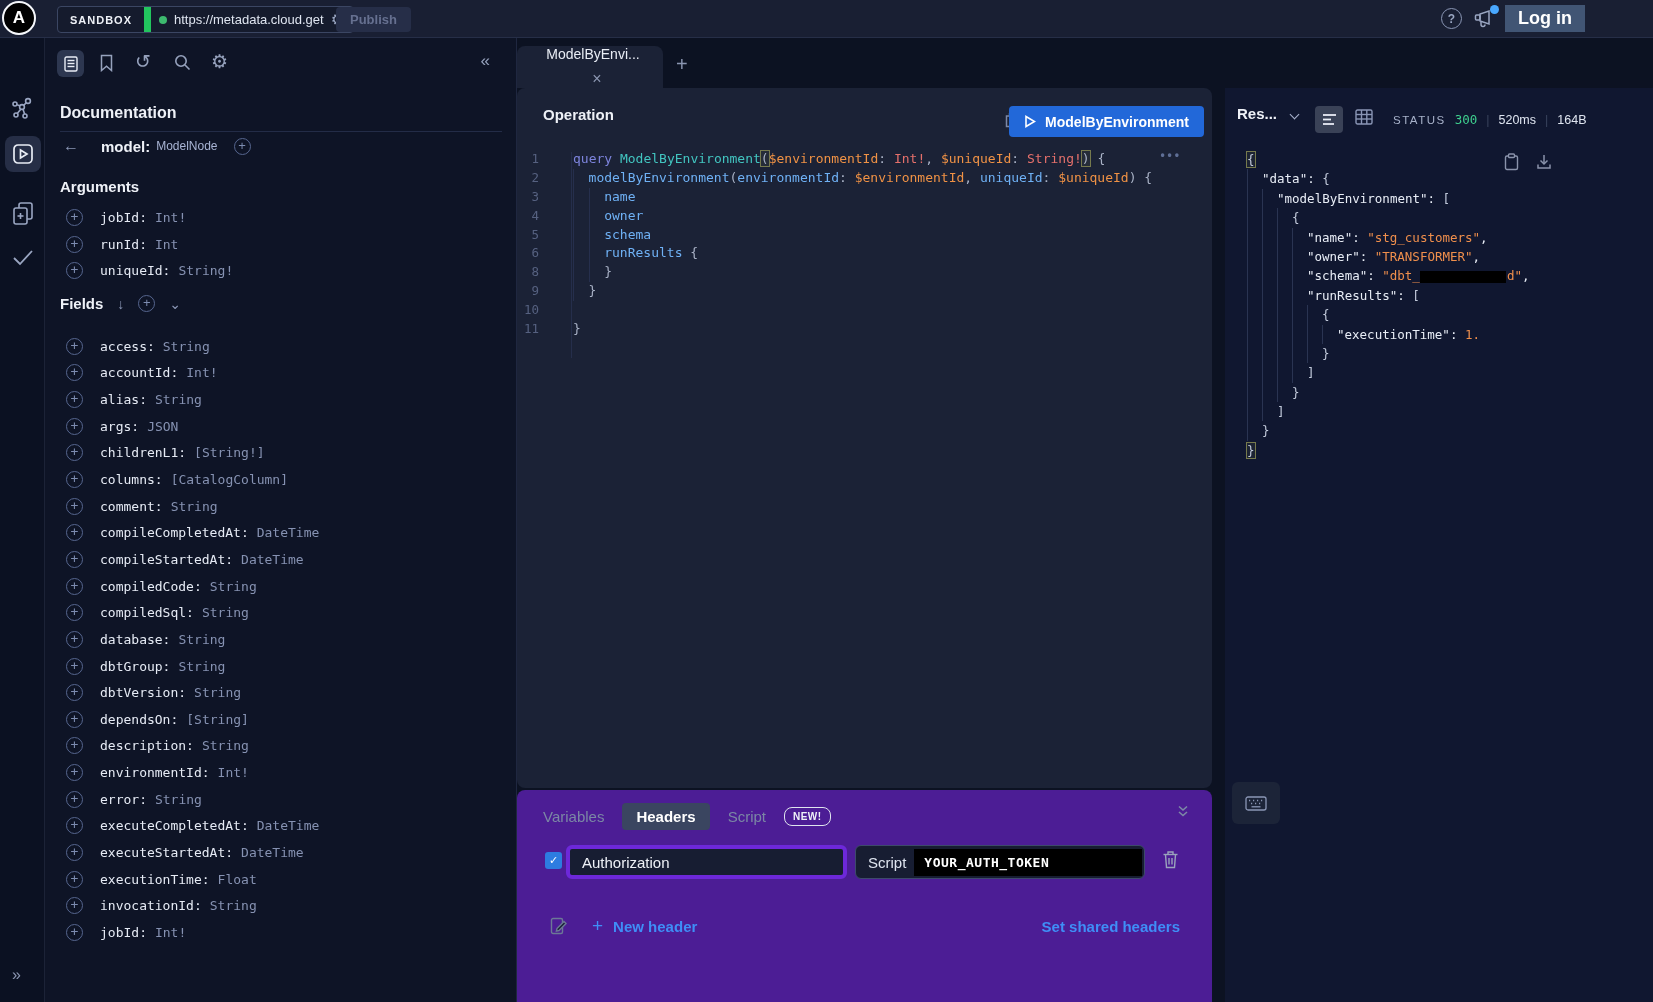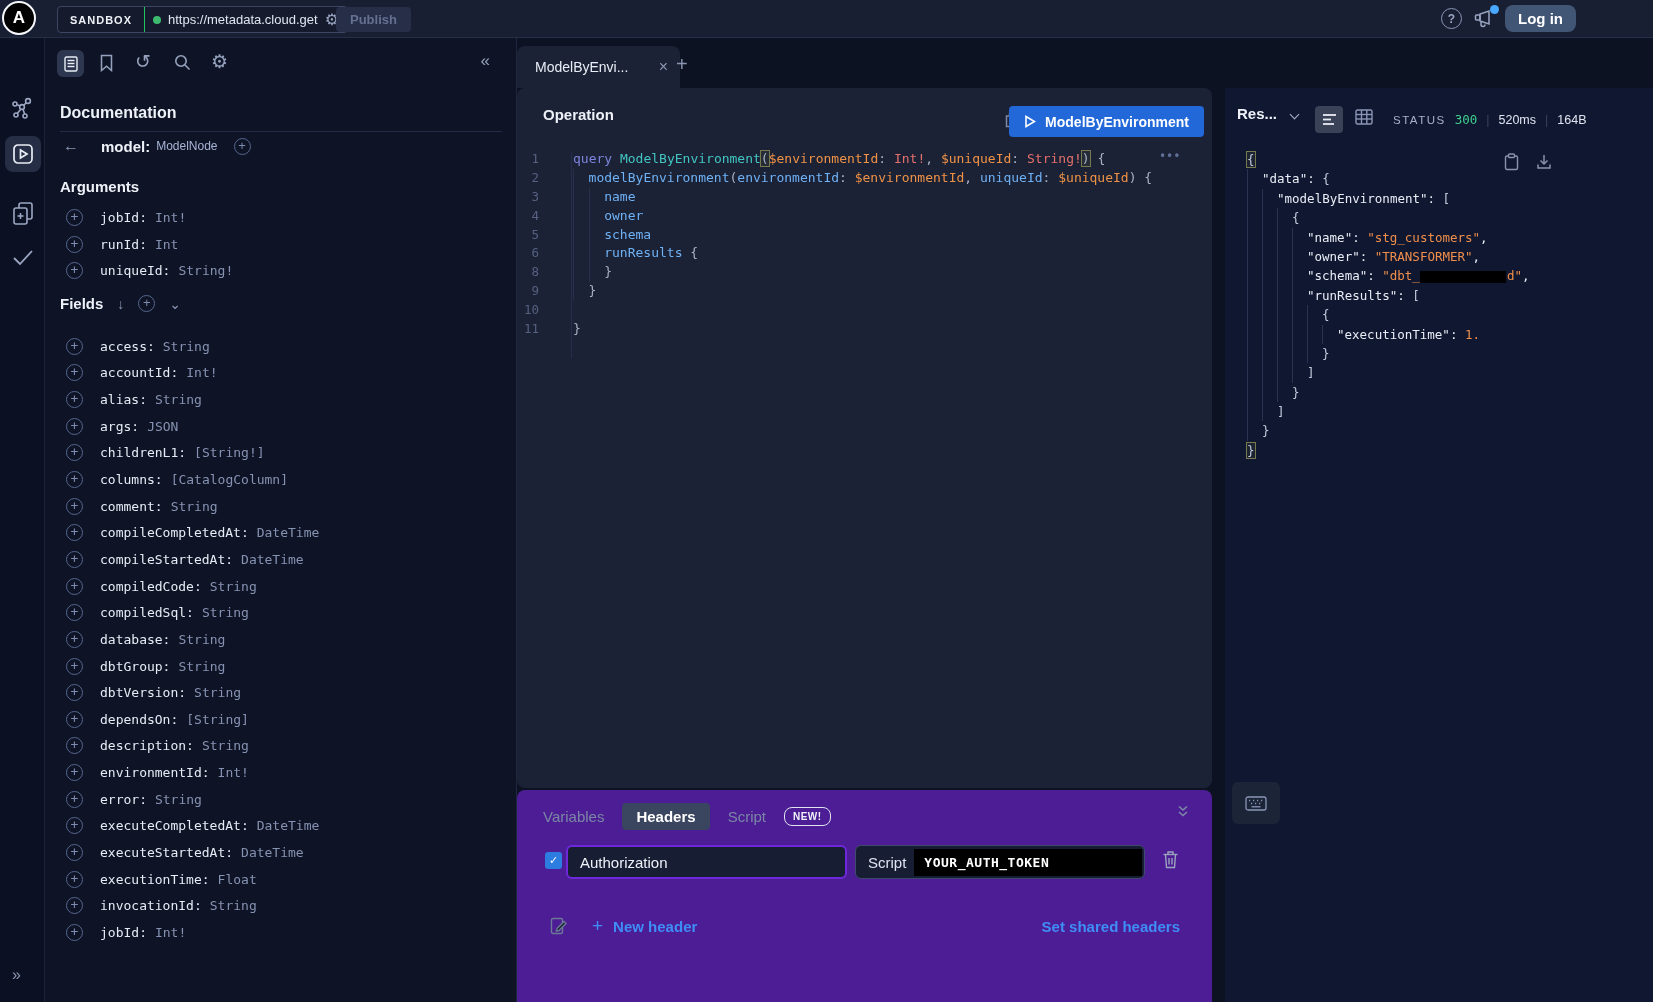--- a/index.html
+++ b/index.html
@@ -4,30 +4,30 @@
 <style>
   * { margin:0; padding:0; box-sizing:border-box; }
   html,body { background:#0c1222; font-family:"Liberation Sans", sans-serif; }
   #app { position:relative; width:1653px; height:1002px; overflow:hidden; background:#0c1222; color:#e9edf5; }
   svg { display:block; }
 
   
   #topbar { position:absolute; left:0; top:0; width:1653px; height:38px; background:#191f33; border-bottom:1px solid #262e47; }
   #logo { position:absolute; left:2px; top:1px; width:34px; height:34px; border-radius:50%; background:#000; border:2px solid #f5f7fb; color:#fff; font-weight:bold; font-size:17px; text-align:center; line-height:30px; }
   #urlchip { position:absolute; left:57px; top:6px; height:27px; display:flex; align-items:center; border:1px solid #3b4663; border-radius:4px; background:#151b2d; }
-  #sandbox-seg { padding:0 12px; font-size:11px; font-weight:bold; letter-spacing:1px; color:#eef1f7; border-right:1px solid #22c55e; height:100%; display:flex; align-items:center; }
+  #sandbox-seg { padding:0 12px; font-size:11px; font-weight:bold; letter-spacing:1px; color:#eef1f7; border-right:7px solid #22c55e; height:100%; display:flex; align-items:center; }
   #url-seg { display:flex; align-items:center; gap:7px; padding:0 8px; }
   .greendot { width:8px; height:8px; border-radius:50%; background:#3dba6f; }
   #url-text { font-size:13px; color:#dfe5f0; max-width:160px; white-space:nowrap; overflow:hidden; }
   .gearglyph { font-size:16px; color:#9aa6c2; line-height:1; }
   #publish-btn { position:absolute; left:336px; top:7px; height:25px; padding:0 14px; background:#262e48; border:none; border-radius:4px; color:#667090; font-size:13px; font-weight:bold; }
   #help-btn { position:absolute; left:1441px; top:8px; width:21px; height:21px; border-radius:50%; border:1.5px solid #8a96b5; color:#9aa6c2; font-size:12px; font-weight:bold; text-align:center; line-height:18px; background:none; }
   #megaphone { position:absolute; left:1473px; top:8px; width:24px; height:22px; background:none; border:none; }
   #megaphone .dot { position:absolute; right:-2px; top:-3px; width:9px; height:9px; border-radius:50%; background:#49a8ff; }
-  #login-btn { position:absolute; left:1505px; top:5px; height:27px; padding:0 13px; background:#415574; border:none; border-radius:8px; color:#fff; font-size:15px; font-weight:bold; }
+  #login-btn { position:absolute; left:1505px; top:5px; height:27px; padding:0 13px; background:#415574; border:none; border-radius:0; color:#fff; font-size:18px; font-weight:bold; }
 
   
   #rail { position:absolute; left:0; top:38px; width:45px; height:964px; background:#0b1122; border-right:1px solid #1c2337; }
   .rail-ic { position:absolute; left:11px; color:#9aa6c2; background:none; border:none; }
   #explorer-chip { position:absolute; left:5px; top:98px; width:36px; height:36px; background:#262e46; border-radius:8px; border:none; display:flex; align-items:center; justify-content:center; }
   #expand-right { position:absolute; left:12px; top:928px; color:#8a95b0; font-size:16px; background:none; border:none; }
 
   
   #docs { position:absolute; left:45px; top:38px; width:472px; height:964px; background:#0e1426; border-right:1px solid #1f2740; overflow:hidden; }
   #doc-toolbar-chip { position:absolute; left:12px; top:12px; width:27px; height:27px; background:#2d3750; border-radius:6px; border:none; display:flex; align-items:center; justify-content:center; }
@@ -46,21 +46,21 @@
   #fields-head { position:absolute; left:15px; top:257px; display:flex; align-items:center; gap:14px; }
   #fields-title { font-size:15px; font-weight:bold; color:#eef1f7; }
   .mini-ic { color:#8a96b5; font-size:14px; background:none; border:none; }
   #fields-list { position:absolute; left:21px; top:295px; right:8px; }
   .doc-row { display:flex; align-items:center; height:26.65px; font-family:"DejaVu Sans Mono", monospace; font-size:13px; }
   .doc-row .pc { margin-right:17px; }
   .fname { color:#e6ebf5; margin-right:8px; }
   .ftype { color:#8692b2; }
 
   
-  #tab { position:absolute; left:517px; top:46px; width:163px; height:42px; background:#1b2236; border-radius:8px 8px 0 0; display:flex; align-items:center; padding:0 12px 0 18px; }
+  #tab { position:absolute; left:517px; top:46px; width:146px; height:42px; background:#1b2236; border-radius:8px 8px 0 0; display:flex; align-items:center; padding:0 12px 0 18px;flex-direction:column; }
   #tab-label { font-size:14px; color:#e9edf5; flex:1; white-space:nowrap; overflow:hidden; }
   #tab-close { color:#8a95b0; font-size:16px; background:none; border:none; margin-left:8px; }
   #new-tab { position:absolute; left:676px; top:53px; color:#8a95b0; font-size:20px; background:none; border:none; }
 
   
   #opcard { position:absolute; left:517px; top:88px; width:695px; height:700px; background:#1b2236; border-radius:8px; }
   #op-title { position:absolute; left:26px; top:18px; font-size:15px; font-weight:bold; color:#eef1f7; }
   #op-share, #op-save { position:absolute; top:22px; background:none; border:none; color:#7c88a8; }
   #op-share { left:487px; } #op-save { left:524px; }
   #op-save-chev { position:absolute; left:551px; top:29px; color:#7c88a8; background:none; border:none; }
@@ -77,21 +77,21 @@
   #editor-menu { position:absolute; right:30px; top:60px; color:#5f6f96; font-size:12px; letter-spacing:3px; font-weight:bold; background:none; border:none; }
 
   
   #botcard { position:absolute; left:517px; top:790px; width:695px; height:239px; background:#4c1d95; border-radius:8px 8px 0 0; }
   #bot-tabs { position:absolute; left:26px; top:13px; display:flex; align-items:center; gap:18px; }
   .bot-tab { font-size:15px; color:#7b87a5; background:none; border:none; }
   #tab-headers { background:#3a4560; color:#fff; font-weight:bold; border-radius:4px; padding:5px 14px; }
   #new-badge { border:1.5px solid #dfe4ee; border-radius:8px; font-size:10px; font-weight:bold; letter-spacing:.5px; color:#eef1f7; padding:3px 8px; }
   #bot-collapse { position:absolute; right:22px; top:14px; background:none; border:none; color:#7d89a6; }
   #hdr-check { position:absolute; left:28px; top:62px; width:17px; height:17px; background:#2d7ce0; border-radius:3px; color:#fff; font-size:11px; text-align:center; line-height:17px; border:none; }
-  #hdr-key { position:absolute; left:49px; top:55px; width:281px; height:34px; background:#171d32; border:2px solid #6d28d9; border-radius:6px; color:#eef1f7; font-size:15px; padding:0 12px; font-family:"Liberation Sans", sans-serif; }
+  #hdr-key { position:absolute; left:49px; top:55px; width:281px; height:34px; background:#171d32; border:4px solid #6d28d9; border-radius:6px; color:#eef1f7; font-size:15px; padding:0 12px; font-family:"Liberation Sans", sans-serif; }
   #hdr-val { position:absolute; left:338px; top:55px; width:290px; height:34px; background:#171d32; border:1px solid #3d4a6b; border-radius:6px; display:flex; align-items:center; padding-left:12px; }
   #hdr-prefix { font-size:15px; color:#dfe5f0; margin-right:8px; }
   #hdr-token { flex:1; height:27px; margin-right:2px; background:#000; color:#fff; font-family:"DejaVu Sans Mono", monospace; font-weight:bold; font-size:13px; line-height:27px; padding-left:10px; letter-spacing:.5px; }
   #hdr-trash { position:absolute; left:645px; top:60px; background:none; border:none; color:#9aa4bc; }
   #hdr-pencil { position:absolute; left:33px; top:127px; background:none; border:none; color:#6c7896; }
   #new-header-btn { position:absolute; left:75px; top:125px; background:none; border:none; color:#3f8ef7; font-size:15px; font-weight:bold; display:flex; align-items:center; gap:10px; }
   #new-header-btn .plus { font-size:19px; font-weight:normal; }
   #set-shared-btn { position:absolute; right:32px; top:128px; background:none; border:none; color:#3f8ef7; font-size:15px; font-weight:bold; }
 
   

